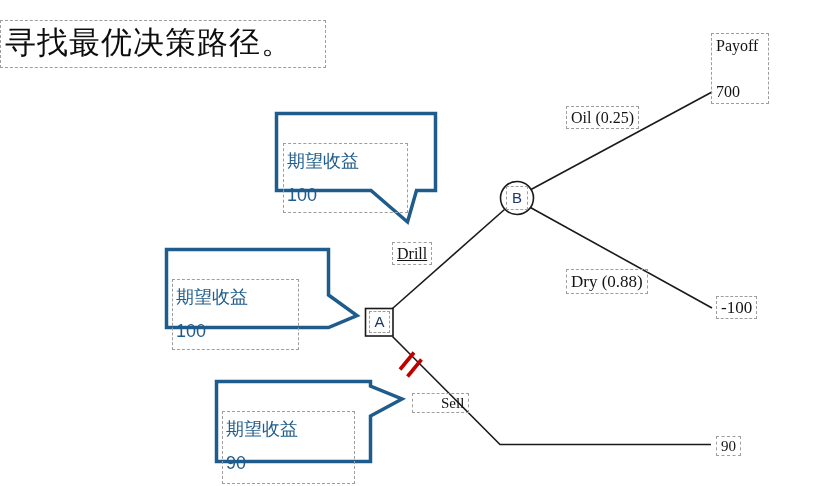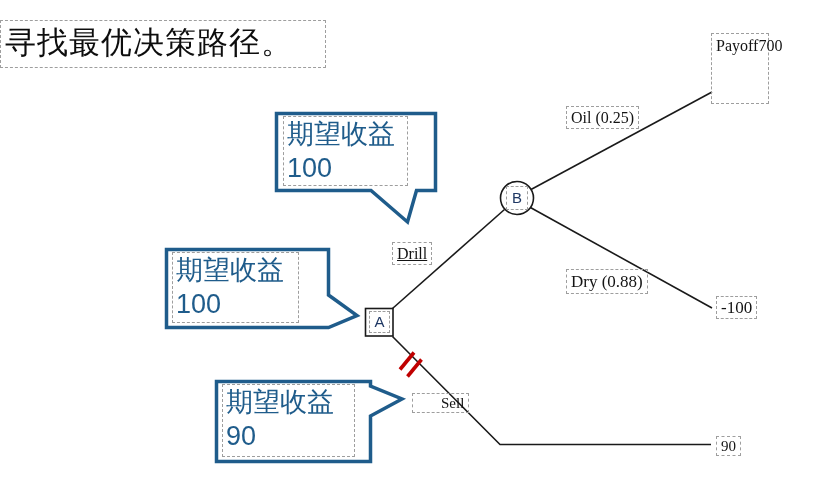--- a/index.html
+++ b/index.html
@@ -12,35 +12,35 @@
   
   .frame{position:absolute;border:1px dashed #9e9e9e;box-sizing:border-box;background:transparent;}
 
   .title-frame{
     left:0px;top:20px;width:326px;height:48px;
     font-size:31px;line-height:41px;letter-spacing:1px;
     color:#0d0d0d;padding:1px 4px;white-space:nowrap;
   }
 
   .callout-text{
-    color:#1F5C8B;font-size:27px;line-height:34px;
-    padding:0 3px;white-space:nowrap;
+    color:#1F5C8B;font-size:18px;line-height:34px;
+    padding:0 3px;white-space:nowrap;margin-top:27px;
   }
   .callout-1{left:283px;top:116px;width:125px;height:70px;}
   .callout-2{left:172px;top:252px;width:127px;height:71px;}
   .callout-3{left:222px;top:384px;width:133px;height:73px;}
 
   .lbl{
     position:absolute;border:1px dashed #9e9e9e;box-sizing:border-box;
     font-family:"Liberation Serif", serif;font-size:16px;line-height:19px;
     color:#141414;padding:1px 4px;white-space:nowrap;background:transparent;
   }
   .lbl-payoff-frame{
     left:711px;top:33px;width:58px;height:71px;
-    display:flex;justify-content:space-between;
+    display:flex;flex-direction:column;justify-content:space-between;
     padding:2px 4px;
   }
   .lbl-oil{left:566px;top:106px;}
   .lbl-drill{left:392px;top:242px;text-decoration:underline;}
   .lbl-dry{left:566px;top:269px;font-size:17px;line-height:21px;}
   .lbl-m100{left:716px;top:296px;font-size:17px;line-height:19px;}
   .lbl-sell{left:412px;top:393px;font-size:15px;line-height:16px;padding-left:28px;}
   .lbl-90{left:716px;top:436px;font-size:15px;line-height:16px;}
 
   .node-letter{

